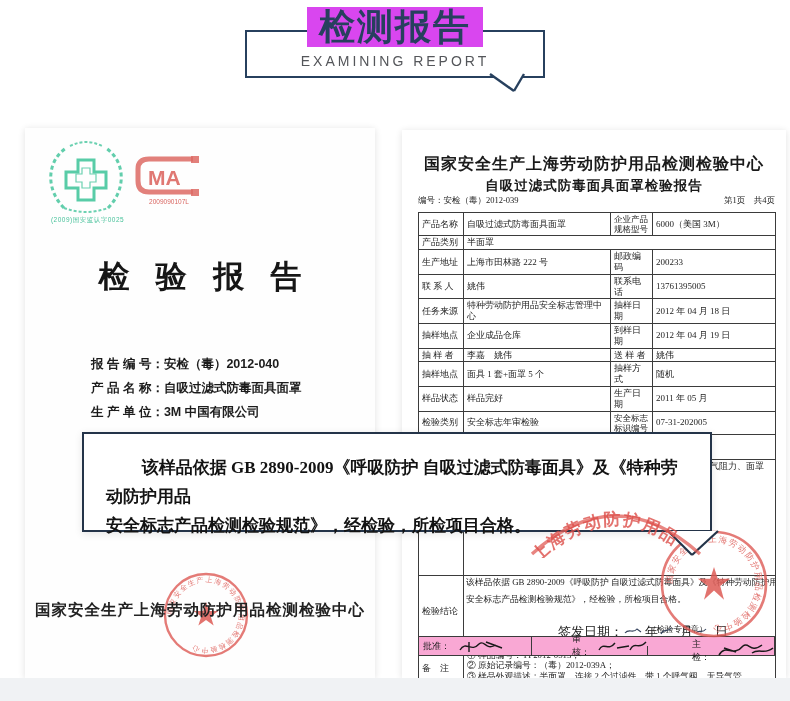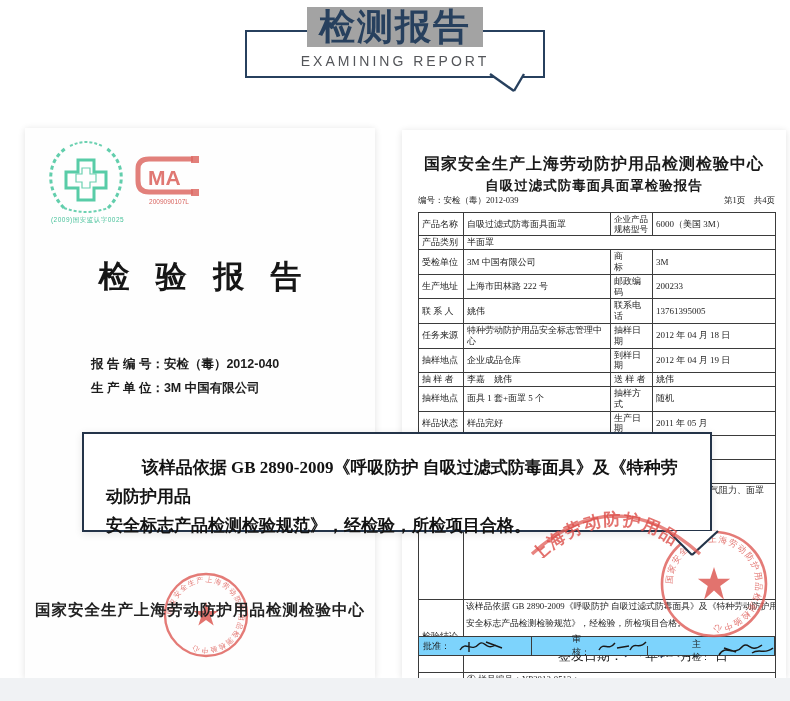--- a/index.html
+++ b/index.html
@@ -8,21 +8,21 @@
     background:#ffffff;
     font-family:"Liberation Sans", sans-serif;
     -webkit-font-smoothing:antialiased;
   }
   .abs{position:absolute;}
 
   
   .banner{position:absolute;left:245px;top:30px;width:300px;height:48px;
     border:2px solid #27405e;box-sizing:border-box;}
   .banner-title{position:absolute;left:50%;top:-25px;transform:translateX(-50%);
-    background:#a3a3a3;padding:0 12px;font-size:36px;font-weight:bold;color:#27405e;
+    background:#d946ef;padding:0 12px;font-size:36px;font-weight:bold;color:#27405e;
     line-height:1.1;white-space:nowrap;letter-spacing:2px;}
   .banner-sub{position:absolute;left:0;top:21px;width:100%;text-align:center;
     font-size:14px;color:#54565a;letter-spacing:3px;}
   .banner-tail{position:absolute;right:10px;bottom:-20px;width:46px;height:22px;overflow:visible;}
 
   
   .doc{position:absolute;background:#fefefe;box-shadow:0 1px 7px rgba(0,0,0,.12);}
   .doc-left{left:25px;top:128px;width:350px;height:550px;}
   .doc-right{left:402px;top:130px;width:384px;height:548px;background:#fff;}
 
@@ -59,21 +59,21 @@
   .concl-cell{position:relative;vertical-align:top;}
   .concl-l1{position:absolute;left:46px;top:1px;width:310px;white-space:nowrap;
     overflow:hidden;font-size:8.8px;}
   .concl-l2{position:absolute;left:46px;top:18px;width:312px;white-space:nowrap;font-size:8.8px;}
   .seal-note{position:absolute;left:228px;top:48px;font-size:8.5px;}
   .issue-line{position:absolute;left:138px;top:48px;font-size:13px;white-space:nowrap;}
   .issue-line .gap{display:inline-block;width:22px;}
   .remark-lines{font-size:8.8px;line-height:14px;padding-top:1px;}
   .sig-row{position:absolute;left:16px;top:507px;width:357px;height:20px;
     border:1px solid #3b3b3b;box-sizing:border-box;display:flex;margin-top:-1px;
-    font-family:"Liberation Serif",serif;font-size:9px;color:#1c1c1c;background:#7dd3fc;}
+    font-family:"Liberation Serif",serif;font-size:9px;color:#1c1c1c;background:#f9a8d4;}
   .sig-cell{display:flex;align-items:center;padding-left:4px;box-sizing:border-box;}
   .sig-cell+.sig-cell{border-left:1px solid #3b3b3b;padding-left:40px;}
   .sig-svg{margin-left:6px;overflow:visible;}
 
   
   .overlay{position:absolute;left:82px;top:432px;width:630px;height:100px;background:#fff;
     border:2px solid #243449;box-sizing:border-box;z-index:30;
     box-shadow:0 2px 8px rgba(0,0,0,.10);}
   .overlay-text{padding:19px 22px 0 22px;font-family:"Liberation Serif",serif;
     font-size:17px;font-weight:600;color:#131313;line-height:29px;}
@@ -113,20 +113,21 @@
     <rect x="60" y="2" width="8" height="7" fill="#dd6a64" opacity=".85"></rect>
     <rect x="60" y="35" width="8" height="7" fill="#dd6a64" opacity=".85"></rect>
     <text x="17" y="31" font-family="Liberation Sans, sans-serif" font-size="21" font-weight="bold" fill="#dd6a64" opacity=".9">MA</text>
   </svg>
   <div class="cma-number">2009090107L</div>
 
   <div class="ldoc-title">检验报告</div>
 
   <div class="ldoc-fields">
     <div><span>报 告 编 号：</span><span>安检（毒）2012-040</span></div>
+    <div><span>产 品 名 称：</span><span>自吸过滤式防毒面具面罩</span></div>
     <div><span>生 产 单 位：</span><span>3M 中国有限公司</span></div>
   </div>
 
   <svg class="stamp-svg" style="left:136px;top:442px;" width="90" height="90" viewBox="-45 -45 90 90">
     <circle cx="0" cy="0" r="41" fill="none" stroke="#dd5a55" stroke-width="2.4" opacity=".8"></circle>
     <path d="M0,-13 L2.94,-4.05 12.36,-4.02 4.76,1.55 7.64,10.5 0,5 -7.64,10.5 -4.76,1.55 -12.36,-4.02 -2.94,-4.05 Z" fill="#dd5a55" opacity=".85"></path>
     <defs>
         <path id="lstamp-arc" d="M -33,0 A 33,33 0 1,1 33,0 A 33,33 0 1,1 -33,0"></path>
       </defs>
     <text font-size="7" fill="#dd5a55" opacity=".85" letter-spacing="1.5">
@@ -158,26 +159,20 @@
       <td>自吸过滤式防毒面具面罩</td>
       <td class="two-line">
             <div>企业产品</div>
             <div>规格型号</div>
           </td>
       <td>6000（美国 3M）</td>
     </tr>
     <tr class="h13">
       <td class="lb">产品类别</td>
       <td colspan="3">半面罩</td>
-    </tr>
-    <tr class="h13">
-      <td class="lb">受检单位</td>
-          <td>3M 中国有限公司</td>
-      <td class="lb">商　　标</td>
-          <td>3M</td>
     </tr>
     <tr class="h13">
       <td class="lb">生产地址</td>
           <td>上海市田林路 222 号</td>
       <td class="lb">邮政编码</td>
           <td>200233</td>
     </tr>
     <tr class="h13">
       <td class="lb">联 系 人</td>
           <td>姚伟</td>

